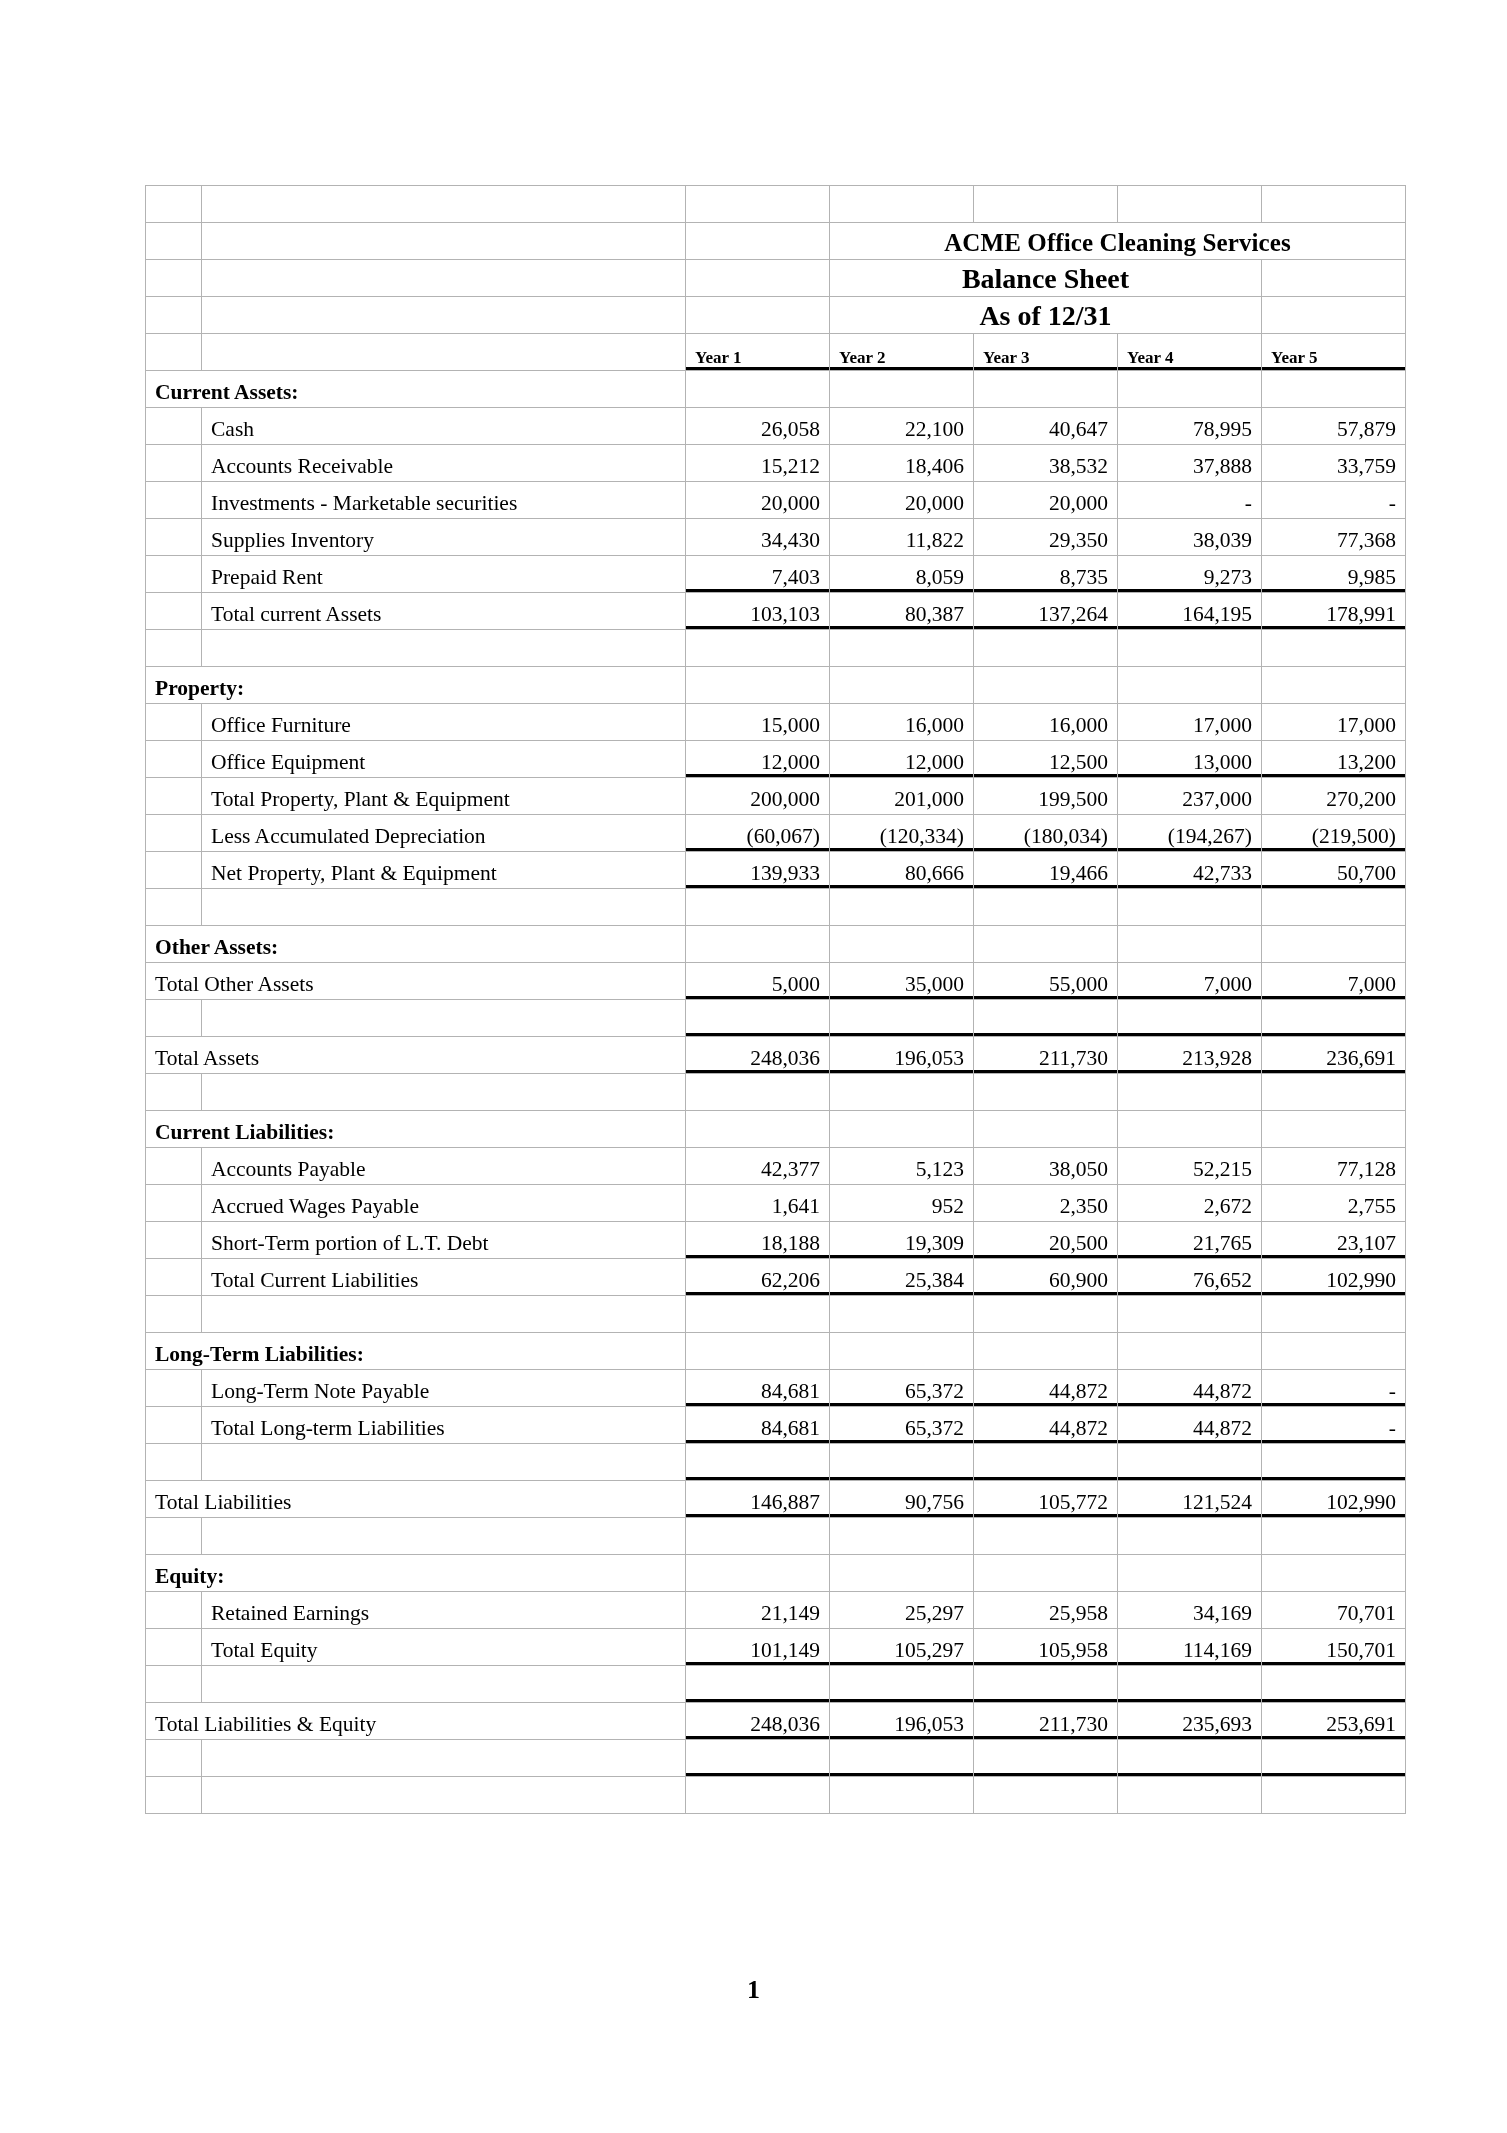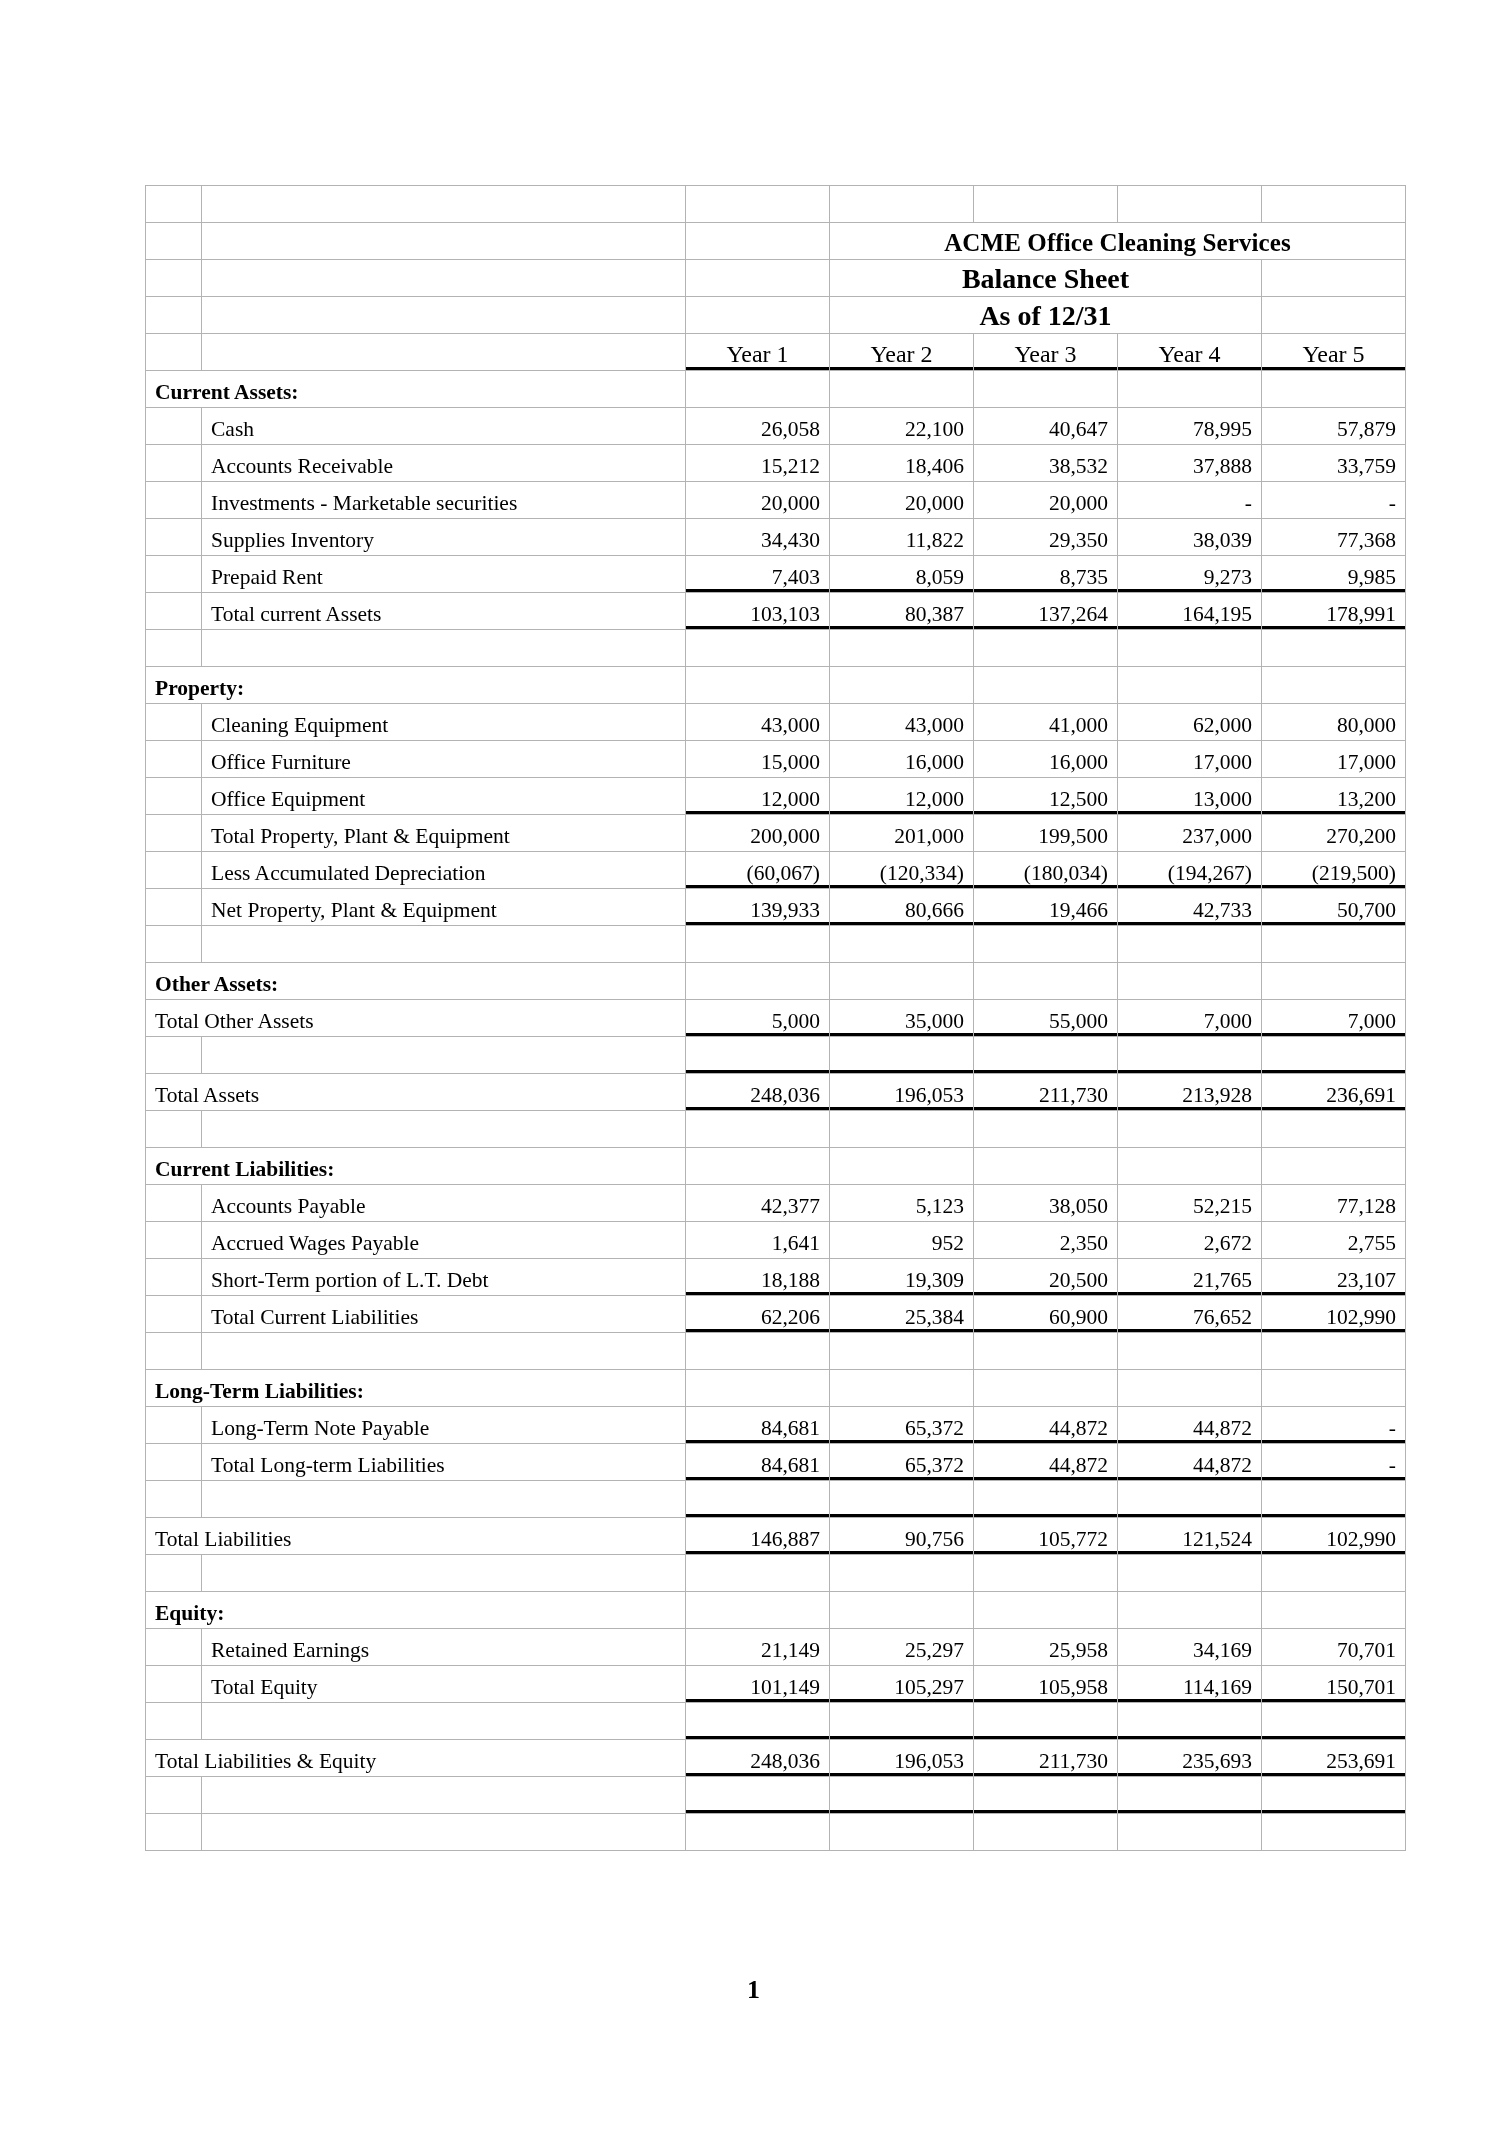--- a/index.html
+++ b/index.html
@@ -56,23 +56,22 @@
     font-size: 25px;
     text-align: center;
     letter-spacing: 0.1px;
   }
   .subtitle-cell {
     font-weight: bold;
     font-size: 28px;
     text-align: center;
   }
   .yearhead {
-    font-weight: normal;
-    font-size: 24px;
-    text-align: center;
+    font-weight: bold;
+    font-size: 17px;
   }
 
   
   td.ul-bottom { box-shadow: inset 0 -3px 0 -0px #000; }
 
   .sect { font-weight: bold; }
 
   .pagenum {
     position: absolute;
     left: 0;
@@ -226,29 +225,20 @@
 
       <tr>
         <td class="lbl sect" colspan="2">Property:</td>
         <td class="blank"></td>
         <td class="blank"></td>
         <td class="blank"></td>
         <td class="blank"></td>
         <td class="blank"></td>
       </tr>
 
-      <tr>
-        <td class="blank"></td>
-        <td class="lbl">Cleaning Equipment</td>
-        <td class="num">43,000</td>
-        <td class="num">43,000</td>
-        <td class="num">41,000</td>
-        <td class="num">62,000</td>
-        <td class="num">80,000</td>
-      </tr>
 
 
       <tr>
         <td class="blank"></td>
         <td class="lbl">Office Furniture</td>
         <td class="num">15,000</td>
         <td class="num">16,000</td>
         <td class="num">16,000</td>
         <td class="num">17,000</td>
         <td class="num">17,000</td>

